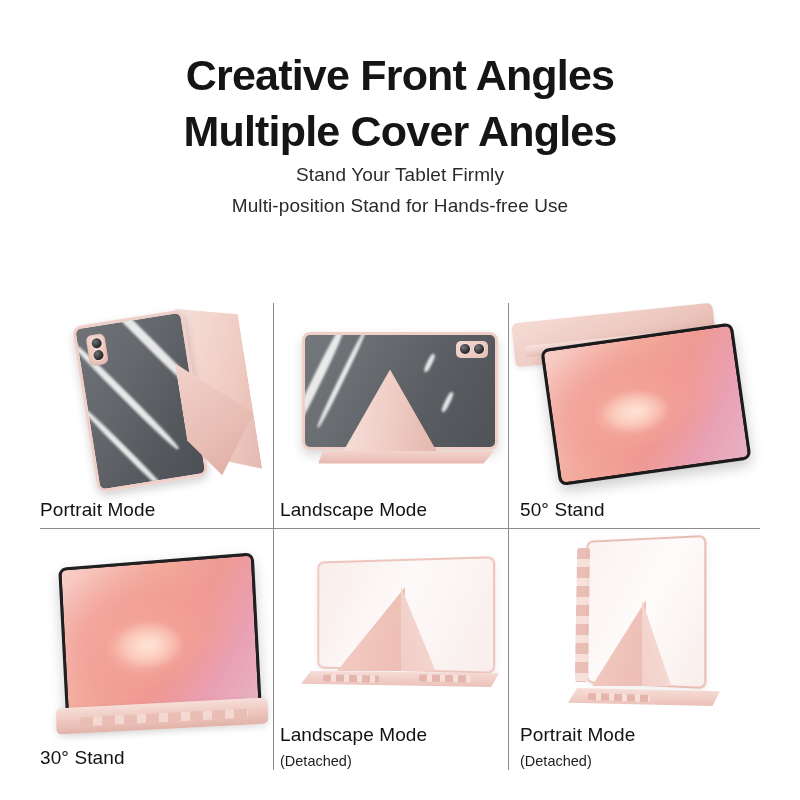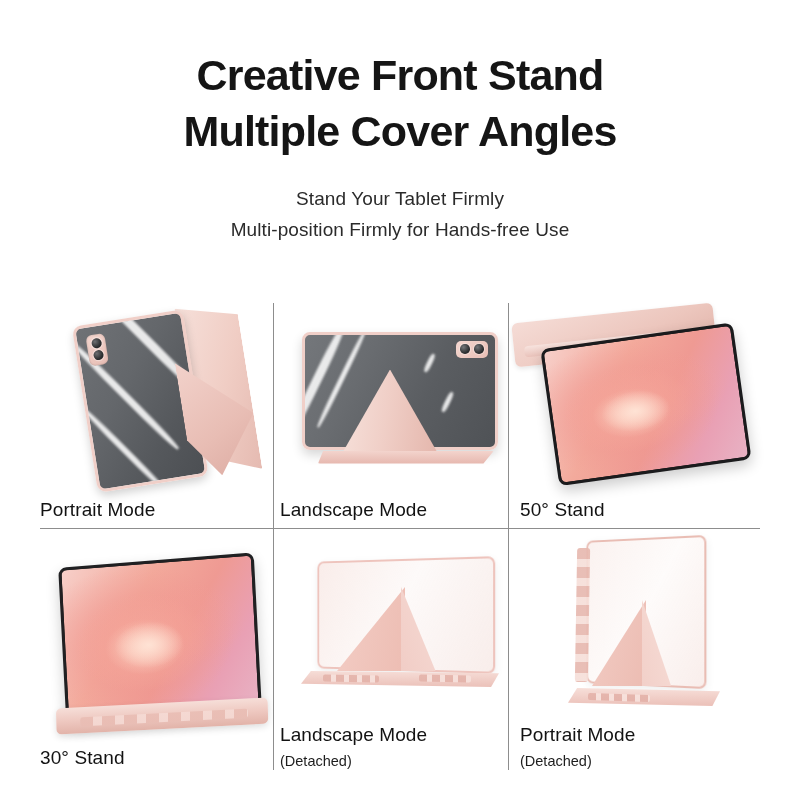--- a/index.html
+++ b/index.html
@@ -15,21 +15,21 @@
   
   .header { padding-top: 48px; text-align: center; }
   .title-line {
     font-size: 43px;
     font-weight: 700;
     color: #151515;
     letter-spacing: -0.8px;
     line-height: 1.30;
     white-space: nowrap;
   }
-  .subtitle-block { margin-top: 24px; }
+  .subtitle-block { }
   .subtitle-line {
     font-size: 19px;
     font-weight: 400;
     color: #2b2b2b;
     line-height: 1.62;
     letter-spacing: 0.1px;
   }
 
   
   .grid {
@@ -260,25 +260,25 @@
     background: repeating-linear-gradient(90deg,#e2aea5 0 8px,#f8e4df 8px 13px);
     border-radius: 2px; opacity: .8; transform: rotate(2deg);
   }
 </style>
 </head>
 <body>
 
 <div class="page">
 
   <div class="header">
-    <div class="title-line">Creative Front Stand</div>
+    <div class="title-line">Creative Front Angles</div>
     <div class="title-line">Multiple Cover Angles</div>
     <div class="subtitle-block">
       <div class="subtitle-line">Stand Your Tablet Firmly</div>
-      <div class="subtitle-line">Multi-position Firmly for Hands-free Use</div>
+      <div class="subtitle-line">Multi-position Stand for Hands-free Use</div>
     </div>
   </div>
 
   <div class="vline v1"></div>
   <div class="vline v2"></div>
   <div class="hline"></div>
 
   <div class="grid">
 
     <div class="cell">

